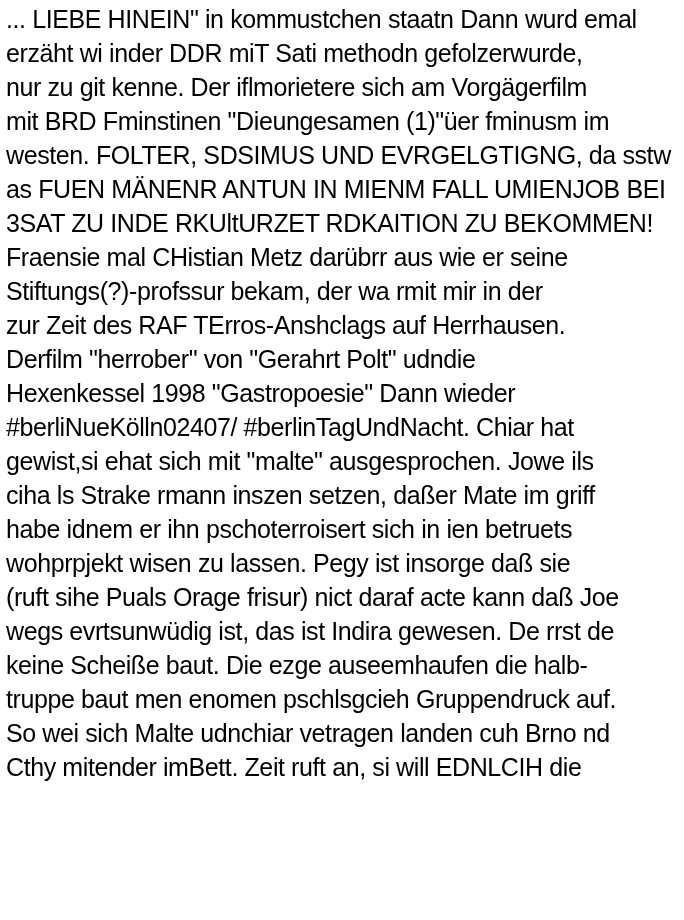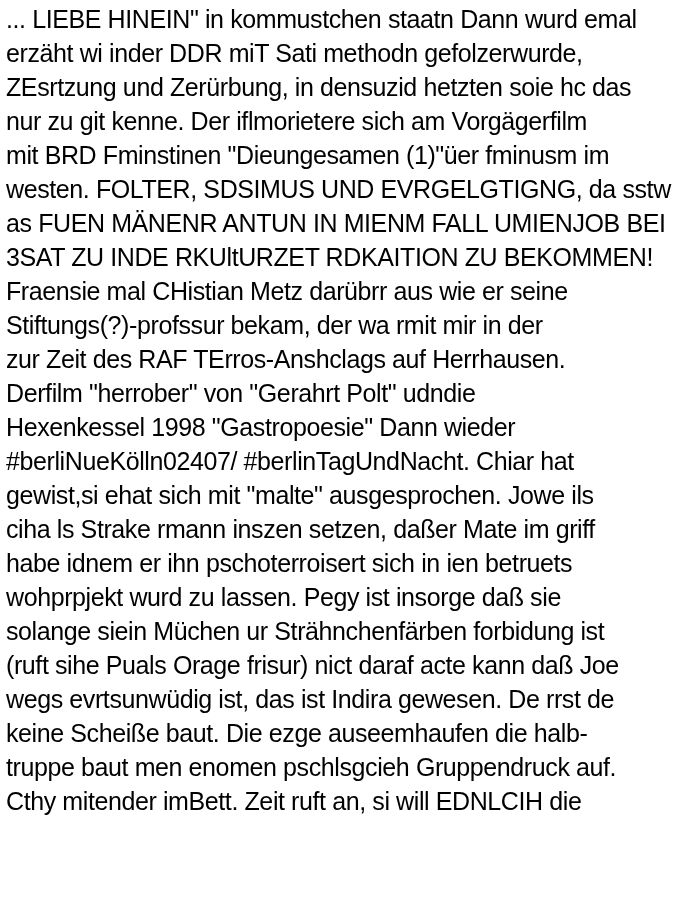--- a/index.html
+++ b/index.html
@@ -27,35 +27,34 @@
     white-space: nowrap;
     letter-spacing: -0.4px;
   }
 </style>
 </head>
 <body>
 
 <main class="page">
   <div class="line">... LIEBE HINEIN" in kommustchen staatn Dann wurd emal</div>
   <div class="line">erzäht wi inder DDR miT Sati methodn gefolzerwurde,</div>
-  <div class="line">ZEsrtzung und Zerürbung, in densuzid hetzten soie hc das</div>
   <div class="line">nur zu git kenne. Der iflmorietere sich am Vorgägerfilm</div>
   <div class="line">mit BRD Fminstinen "Dieungesamen (1)"üer fminusm im</div>
   <div class="line">westen. FOLTER, SDSIMUS UND EVRGELGTIGNG, da sstw</div>
   <div class="line">as FUEN MÄNENR ANTUN IN MIENM FALL UMIENJOB BEI</div>
   <div class="line">3SAT ZU INDE RKUltURZET RDKAITION ZU BEKOMMEN!</div>
   <div class="line">Fraensie mal CHistian Metz darübrr aus wie er seine</div>
   <div class="line">Stiftungs(?)-profssur bekam, der wa rmit mir in der</div>
   <div class="line">zur Zeit des RAF TErros-Anshclags auf Herrhausen.</div>
   <div class="line">Derfilm "herrober" von "Gerahrt Polt" udndie</div>
   <div class="line">Hexenkessel 1998 "Gastropoesie" Dann wieder</div>
   <div class="line">#berliNueKölln02407/ #berlinTagUndNacht. Chiar hat</div>
   <div class="line">gewist,si ehat sich mit "malte" ausgesprochen. Jowe ils</div>
   <div class="line">ciha ls Strake rmann inszen setzen, daßer Mate im griff</div>
   <div class="line">habe idnem er ihn pschoterroisert sich in ien betruets</div>
-  <div class="line">wohprpjekt wurd zu lassen. Pegy ist insorge daß sie</div>
-  <div class="line">solange siein Müchen ur Strähnchenfärben forbidung ist</div>
+  <div class="line">wohprpjekt wisen zu lassen. Pegy ist insorge daß sie</div>
   <div class="line">(ruft sihe Puals Orage frisur) nict daraf acte kann daß Joe</div>
   <div class="line">wegs evrtsunwüdig ist, das ist Indira gewesen. De rrst de</div>
   <div class="line">keine Scheiße baut. Die ezge auseemhaufen die halb-</div>
   <div class="line">truppe baut men enomen pschlsgcieh Gruppendruck auf.</div>
+  <div class="line">So wei sich Malte udnchiar vetragen landen cuh Brno nd</div>
   <div class="line">Cthy mitender imBett. Zeit ruft an, si will EDNLCIH die</div>
 </main>
 
 </body></html>

